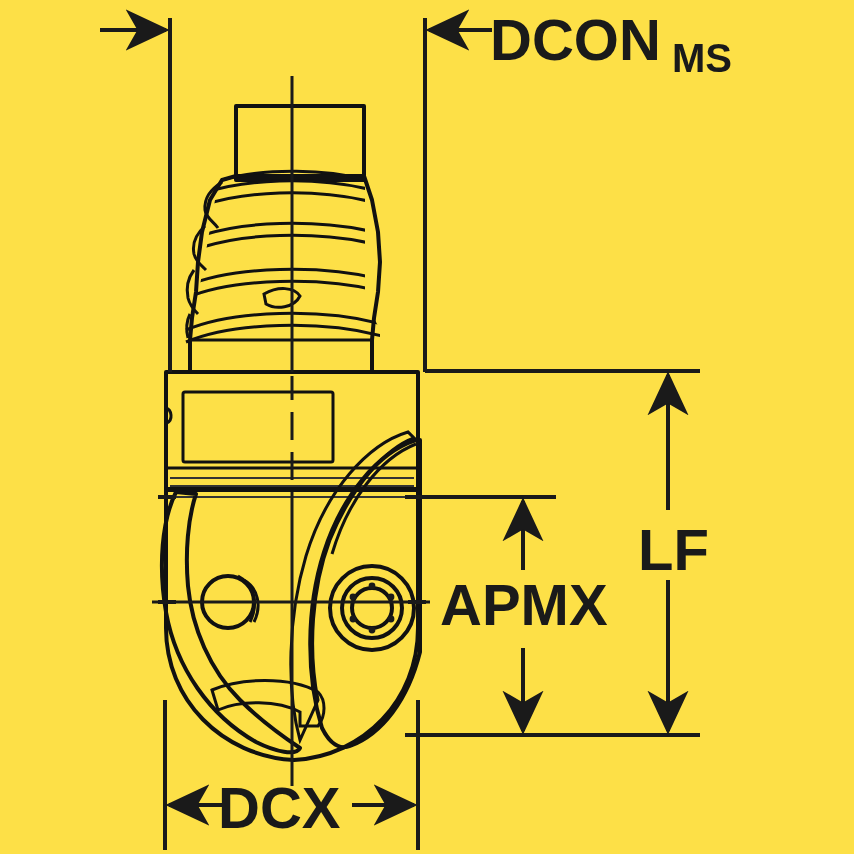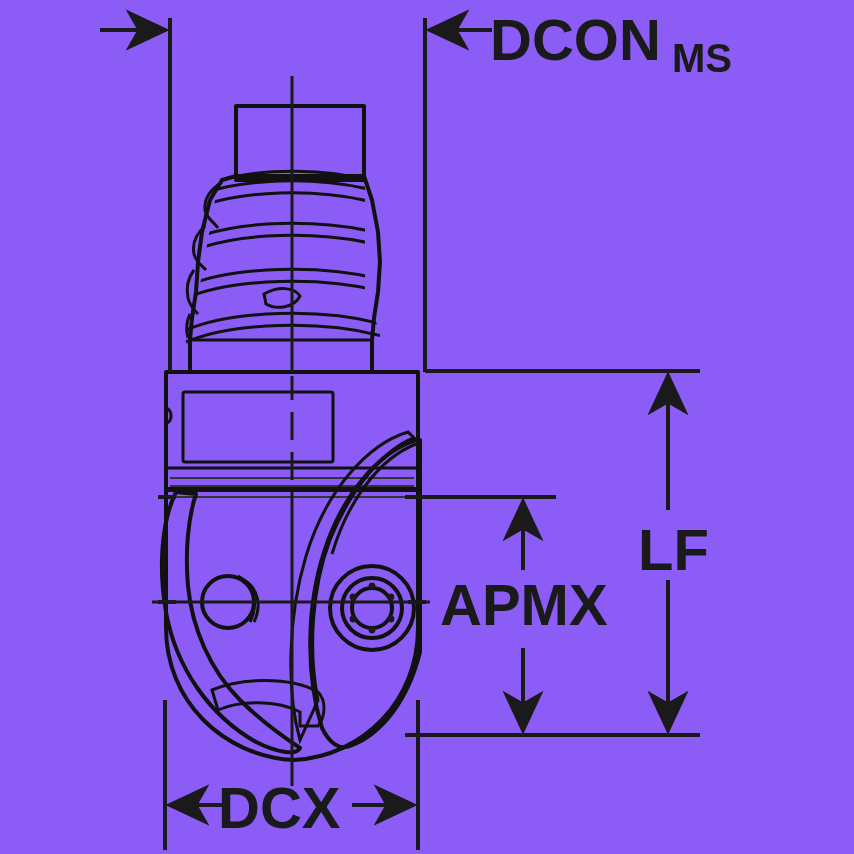--- a/index.html
+++ b/index.html
@@ -7,21 +7,21 @@
     padding: 0;
     background: #ffffff;
   }
   body {
     font-family: "Liberation Sans", sans-serif;
   }
   #canvas {
     position: relative;
     width: 854px;
     height: 854px;
-    background: #8b5cf6;
+    background: #fde047;
     overflow: hidden;
   }
   #drawing {
     position: absolute;
     left: 0;
     top: 0;
     width: 854px;
     height: 854px;
   }
   .dim-label {

